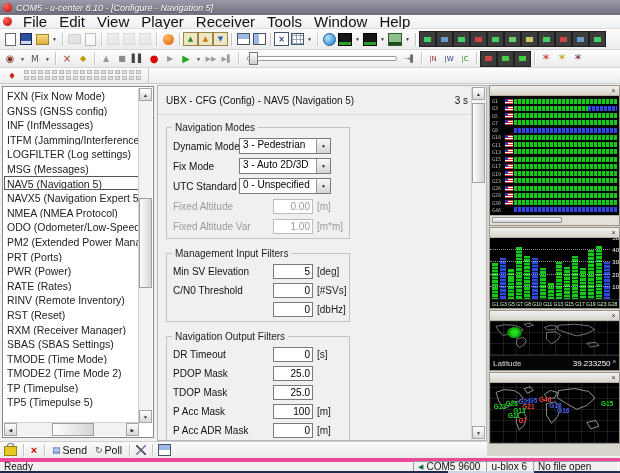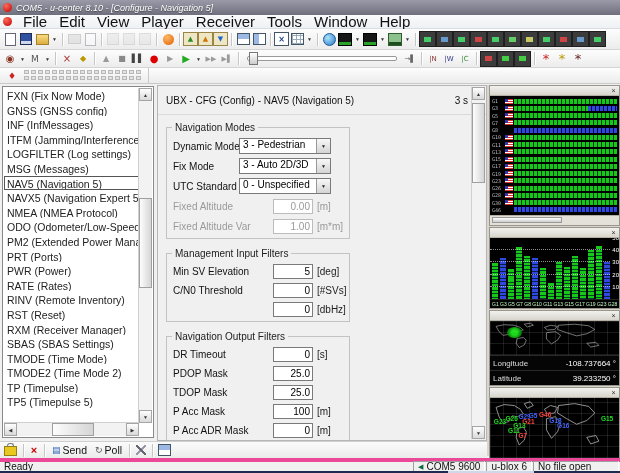--- a/index.html
+++ b/index.html
@@ -663,24 +663,20 @@
             <path d="M56 22 L65 20 L70 27 L67 36 L61 43 L56 34 Z"></path>
             <path d="M54 12 L60 8 L67 10 L64 16 L57 17 Z"></path>
             <path d="M68 8 L84 6 L98 9 L104 16 L96 24 L86 28 L76 22 L67 16 Z"></path>
             <path d="M96 42 L105 40 L108 46 L100 49 Z"></path>
           </g>
         </svg>
       <div id="fix-blob"></div>
     </div>
     <div id="pos-rows">
       <div class="pos-row">
-        <span class="pos-lab">Longitude</span>
-        <span class="pos-val">-108.737664 °</span>
-      </div>
-      <div class="pos-row">
         <span class="pos-lab">Latitude</span>
         <span class="pos-val">39.233250 °</span>
       </div>
     </div>
   </div>
 
   <div class="rpanel">
     <div class="pstrip">
       <span class="pclose">×</span>
     </div>

